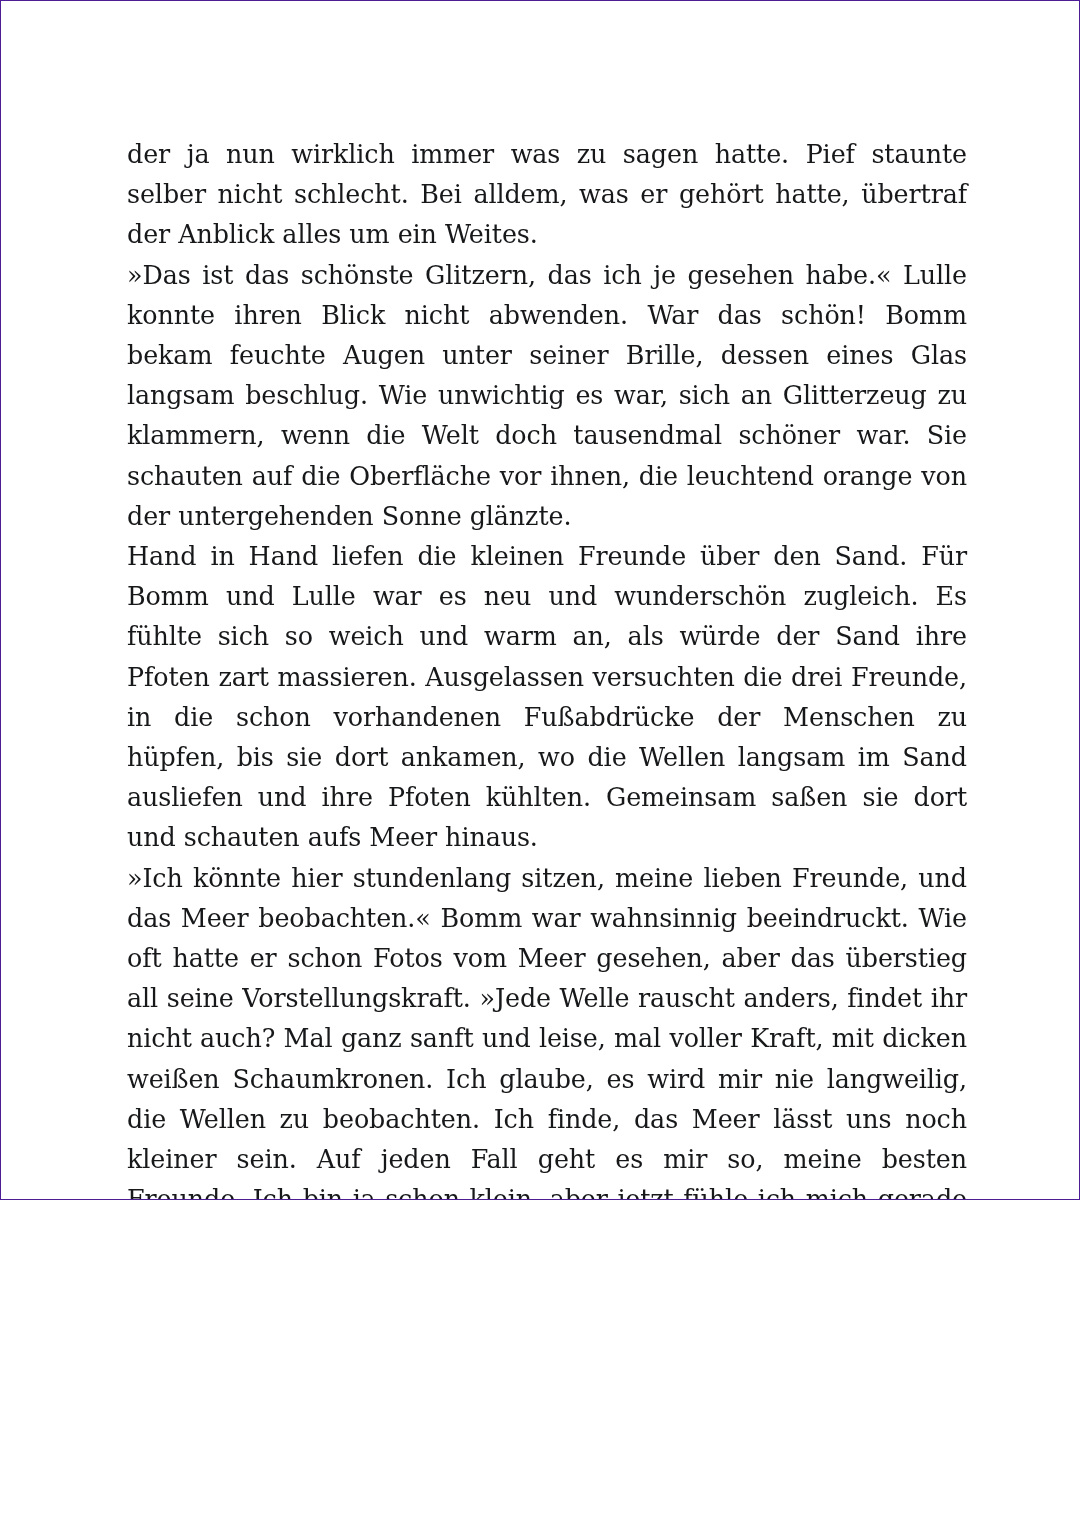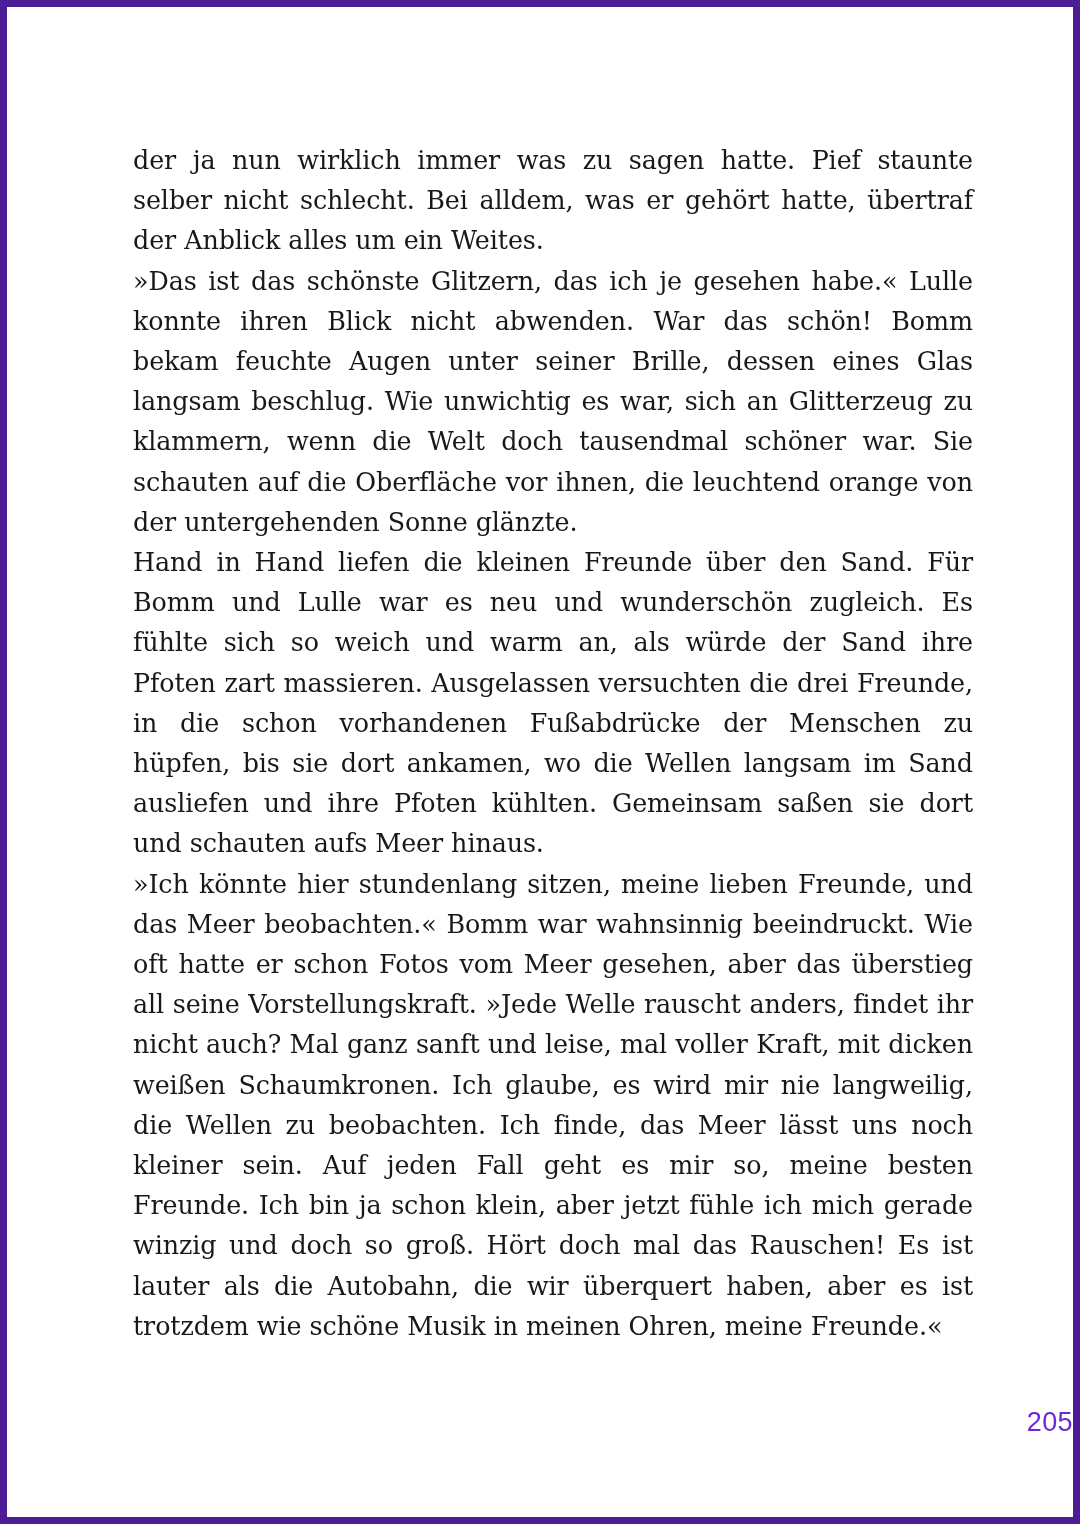--- a/index.html
+++ b/index.html
@@ -5,24 +5,24 @@
 <style>
   html, body {
     margin: 0;
     padding: 0;
     background: #ffffff;
   }
 
   .page {
     position: relative;
     width: 1080px;
-    height: 1524px;
+    height: 1200px;
     box-sizing: border-box;
     background: #ffffff;
-    border: 7px solid #4c1d95;
+    border: 1px solid #4c1d95;
     overflow: hidden;
   }
 
   
   .text-block {
     position: absolute;
     left: 126px;
     top: 133px;
     width: 840px;
   }

